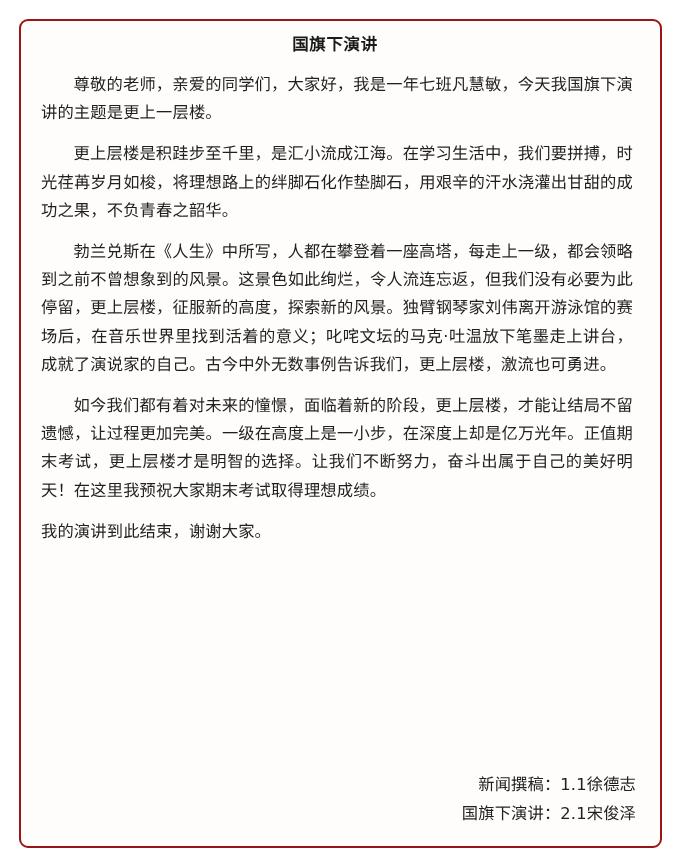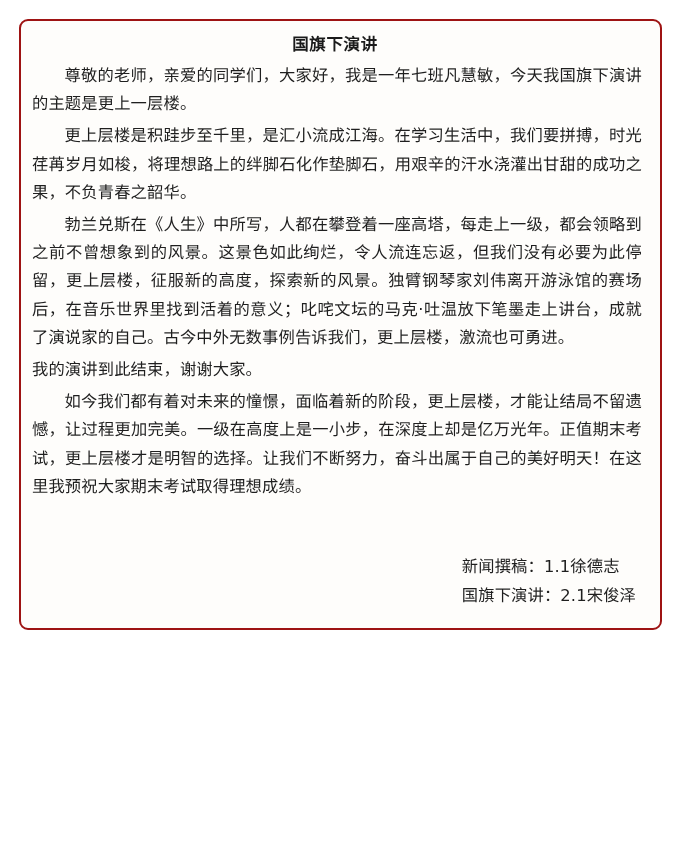--- a/index.html
+++ b/index.html
@@ -14,21 +14,21 @@
     overflow: hidden;
     font-family: "DejaVu Sans", "Liberation Sans", sans-serif;
   }
 
   
   #article-card {
     position: absolute;
     left: 19px;
     top: 19px;
     width: 643px;
-    height: 611px;
+    height: 829px;
     box-sizing: border-box;
     background: #fefdfb;
     border: 2px solid #9e1313;
     border-radius: 9px;
     overflow: hidden;
   }
 
   #article-inner {
     box-sizing: border-box;
     padding: 11px 14px 0 7px;
@@ -41,62 +41,62 @@
     font-weight: bold;
     color: #1b1b1b;
     letter-spacing: 0.6px;
     line-height: 26px;
     margin: 0 0 1px 0;
     padding-right: 4px;
   }
 
   
   .para {
-    margin: 4px;
+    margin: 13px;
     font-size: 16.3px;
     line-height: 28.2px;
     color: #1f1f1f;
     text-align: justify;
     text-justify: inter-ideograph;
     text-indent: 2em;
     letter-spacing: 0.15px;
     word-break: break-all;
   }
   .para.noindent {
     text-indent: 0;
   }
 
   
   #signature-block {
     position: absolute;
     right: 24px;
     bottom: 18px;
-    text-align: left;
+    text-align: right;
   }
   .sign-line {
     font-size: 16.3px;
     line-height: 28.5px;
     color: #1f1f1f;
     white-space: nowrap;
     letter-spacing: 0.15px;
   }
 </style>
 </head>
 <body>
 
 <div id="article-card" style="border-color: rgb(158, 19, 19); background: rgb(254, 253, 251);">
   <div id="article-inner">
 
     <div id="doc-title">国旗下演讲</div>
 
     <p class="para">尊敬的老师，亲爱的同学们，大家好，我是一年七班凡慧敏，今天我国旗下演讲的主题是更上一层楼。</p>
     <p class="para">更上层楼是积跬步至千里，是汇小流成江海。在学习生活中，我们要拼搏，时光荏苒岁月如梭，将理想路上的绊脚石化作垫脚石，用艰辛的汗水浇灌出甘甜的成功之果，不负青春之韶华。</p>
     <p class="para">勃兰兑斯在《人生》中所写，人都在攀登着一座高塔，每走上一级，都会领略到之前不曾想象到的风景。这景色如此绚烂，令人流连忘返，但我们没有必要为此停留，更上层楼，征服新的高度，探索新的风景。独臂钢琴家刘伟离开游泳馆的赛场后，在音乐世界里找到活着的意义；叱咤文坛的马克·吐温放下笔墨走上讲台，成就了演说家的自己。古今中外无数事例告诉我们，更上层楼，激流也可勇进。</p>
+    <p class="para">如今我们都有着对未来的憧憬，面临着新的阶段，更上层楼，才能让结局不留遗憾，让过程更加完美。一级在高度上是一小步，在深度上却是亿万光年。正值期末考试，更上层楼才是明智的选择。让我们不断努力，奋斗出属于自己的美好明天！在这里我预祝大家期末考试取得理想成绩。</p>
     <p class="para noindent">我的演讲到此结束，谢谢大家。</p>
-    <p class="para">如今我们都有着对未来的憧憬，面临着新的阶段，更上层楼，才能让结局不留遗憾，让过程更加完美。一级在高度上是一小步，在深度上却是亿万光年。正值期末考试，更上层楼才是明智的选择。让我们不断努力，奋斗出属于自己的美好明天！在这里我预祝大家期末考试取得理想成绩。</p>
 
   </div>
 
   <div id="signature-block">
     <div class="sign-line">新闻撰稿：1.1徐德志</div>
     <div class="sign-line">国旗下演讲：2.1宋俊泽</div>
   </div>
 </div>
 
 </body></html>

